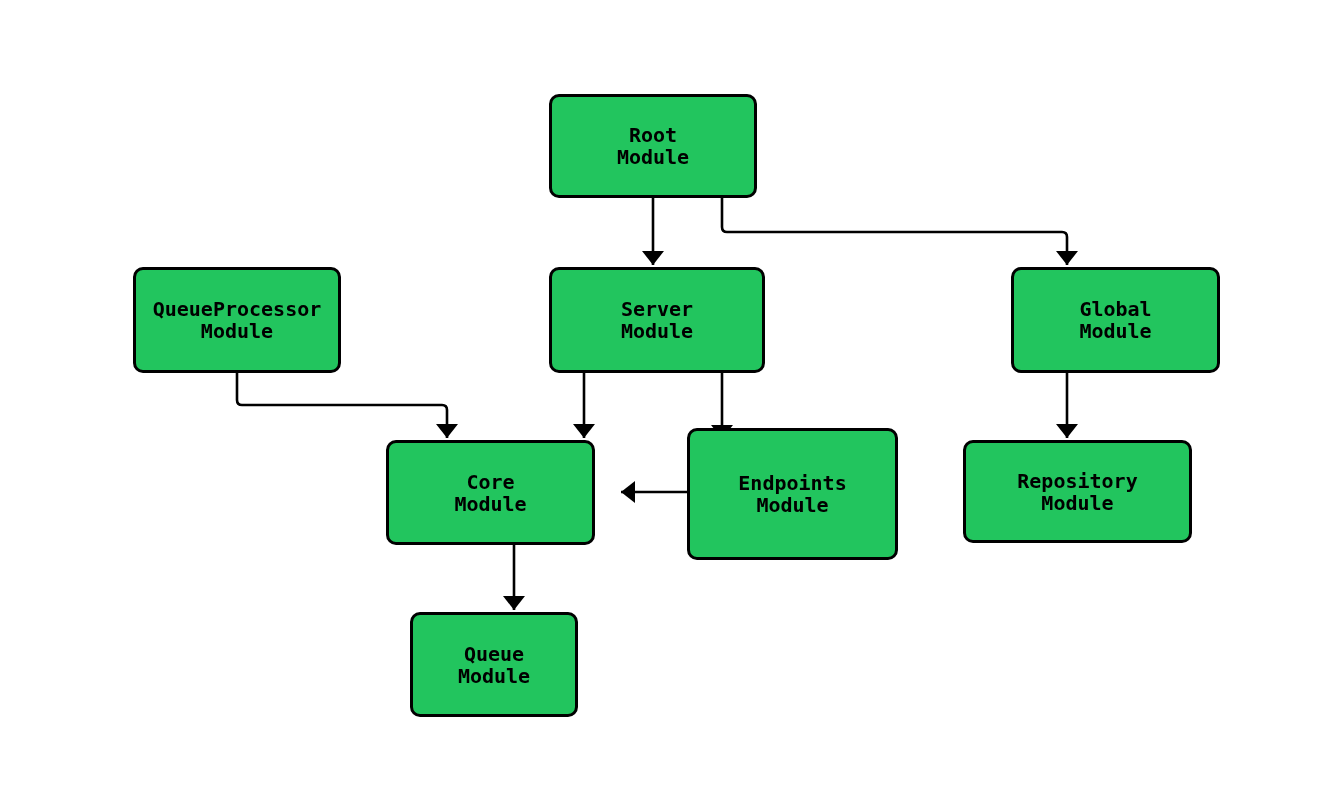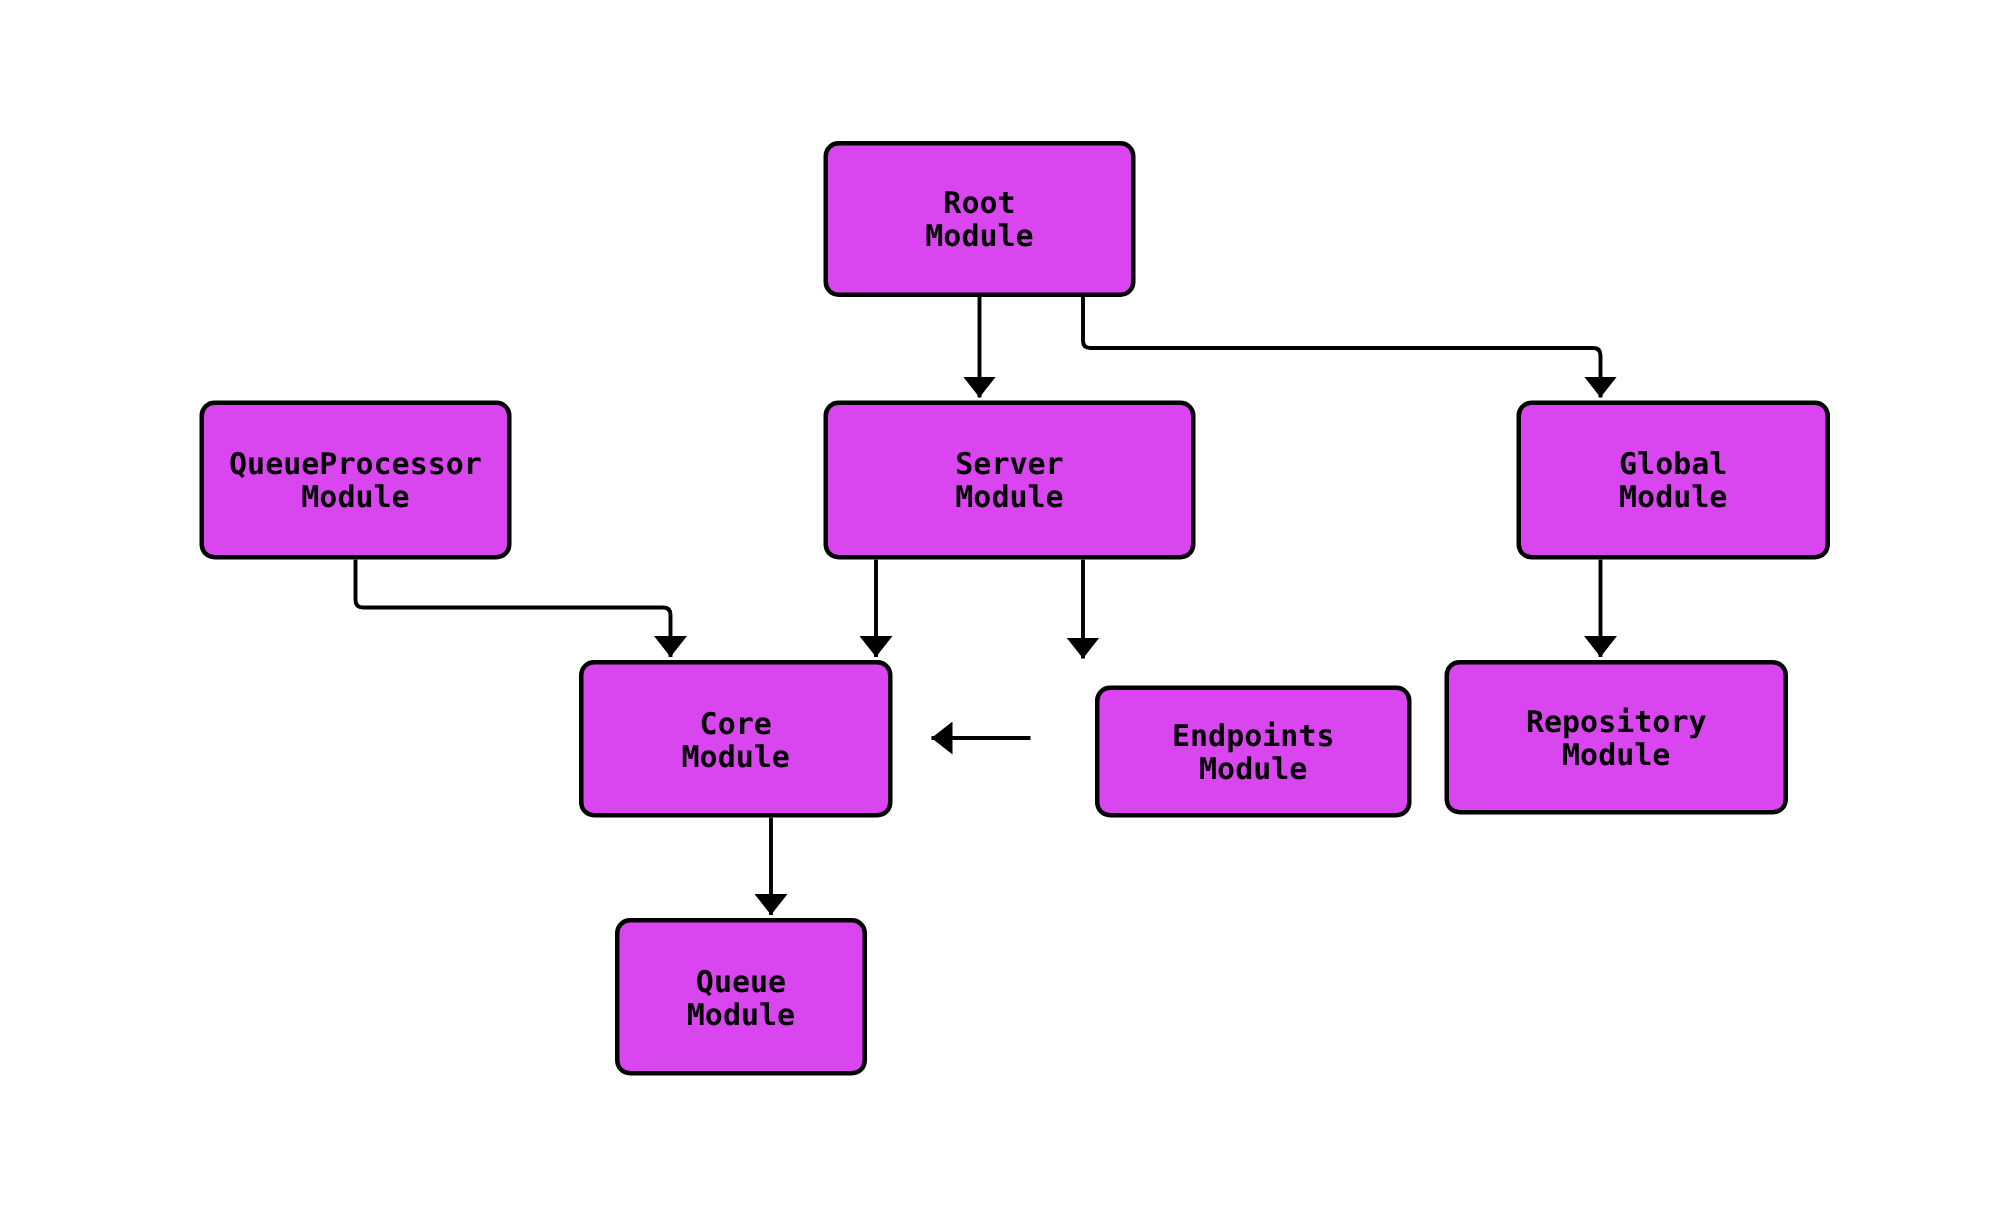--- a/index.html
+++ b/index.html
@@ -24,39 +24,39 @@
     pointer-events: none;
   }
   .edge {
     fill: none;
     stroke: #000000;
     stroke-width: 2.6px;
   }
   .node {
     position: absolute;
     box-sizing: border-box;
-    background: #d946ef;
+    background: #22c55e;
     border: 3px solid #000000;
     border-radius: 10px;
     display: flex;
     align-items: center;
     justify-content: center;
     text-align: center;
     font-weight: bold;
     font-size: 20px;
     line-height: 22px;
     color: #000000;
     white-space: pre-line;
   }
   .node-root          { left: 549px;  top: 94px;  width: 208px; height: 104px; }
   .node-queueprocessor{ left: 133px;  top: 267px; width: 208px; height: 106px; }
-  .node-server        { left: 549px;  top: 267px; width: 248px; height: 106px; }
+  .node-server        { left: 549px;  top: 267px; width: 216px; height: 106px; }
   .node-global        { left: 963px;  top: 267px; width: 209px; height: 106px; margin-left: 48px; }
   .node-core          { left: 386px;  top: 440px; width: 209px; height: 105px; }
-  .node-endpoints     { left: 687px;  top: 457px; width: 211px; height: 88px; margin-left: 43px; }
+  .node-endpoints     { left: 687px;  top: 428px; width: 211px; height: 132px; }
   .node-repository    { left: 963px;  top: 440px; width: 229px; height: 103px; }
   .node-queue         { left: 410px;  top: 612px; width: 168px; height: 105px; }
 </style>
 </head>
 <body>
 
 <div class="canvas">
 
   <svg class="edges-layer" viewBox="0 0 1337 809" xmlns="http://www.w3.org/2000/svg">
     <defs>

